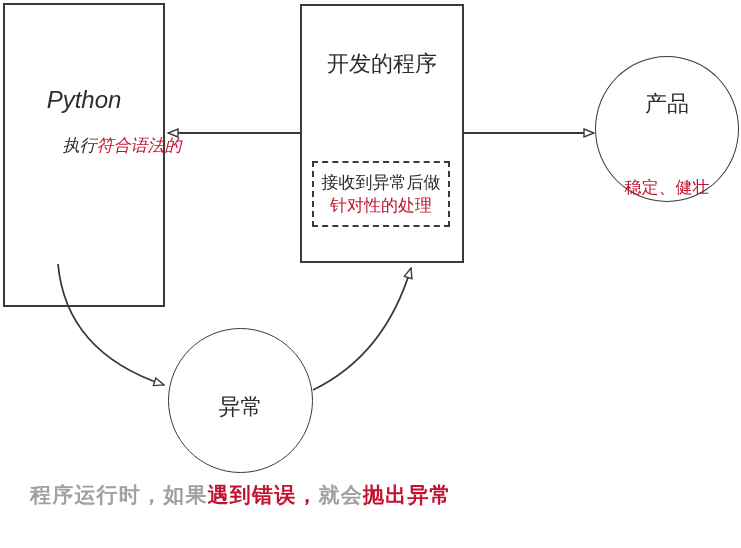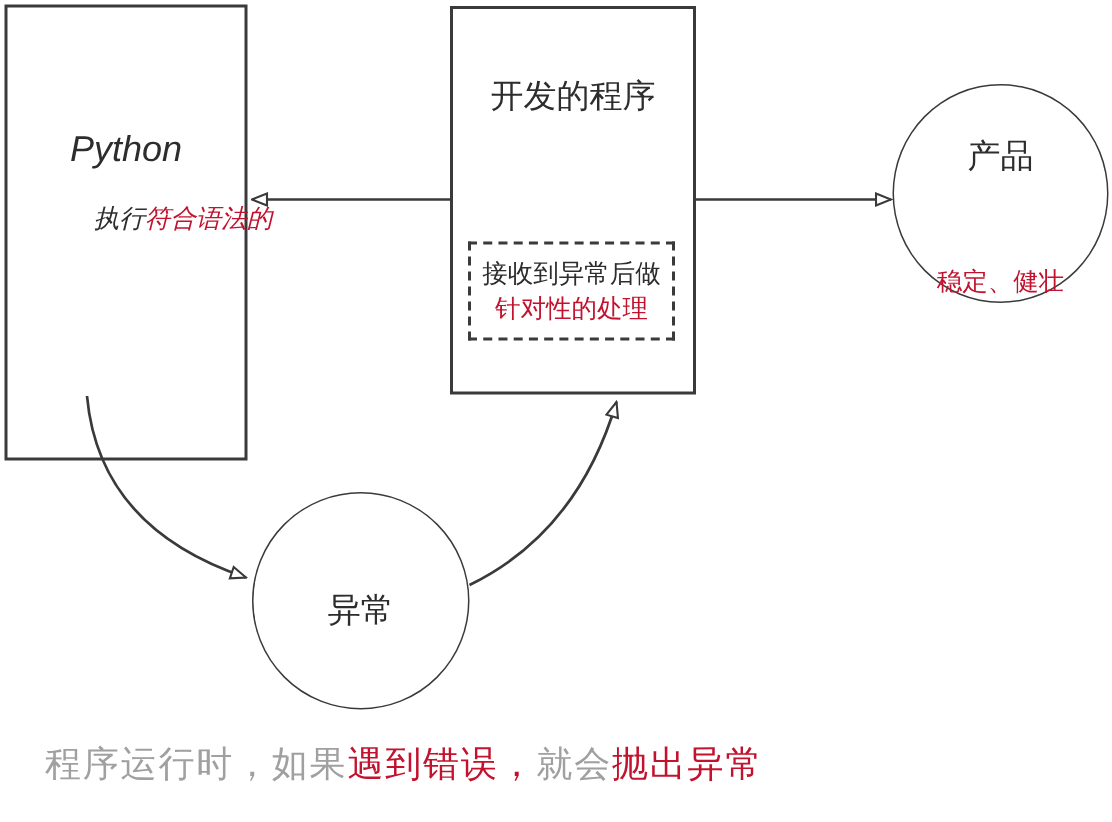--- a/index.html
+++ b/index.html
@@ -47,23 +47,24 @@
     position: absolute; left: 10px; top: 155px; width: 138px; height: 66px;
     border: 2px dashed #3a3a3a;
     display: flex; flex-direction: column; align-items: center; justify-content: center;
     font-size: 17px; line-height: 23px; text-align: center; color: #2d2d2d;
   }
 
   .red { color: #c2122e; }
   .gray { color: #a0a0a0; }
 
   .caption {
-    position: absolute; left: 30px; top: 497px;
-    font-size: 24px; line-height: 26px; letter-spacing: 1.2px;
+    position: absolute; left: 30px; top: 482px;
+    font-size: 21px; line-height: 26px; letter-spacing: 1.2px;
     white-space: nowrap;
+    font-weight: bold;
   }
 
   svg.connector-layer {
     position: absolute; left: 0; top: 0; width: 741px; height: 548px;
     pointer-events: none;
   }
 </style>
 </head>
 <body>
 

